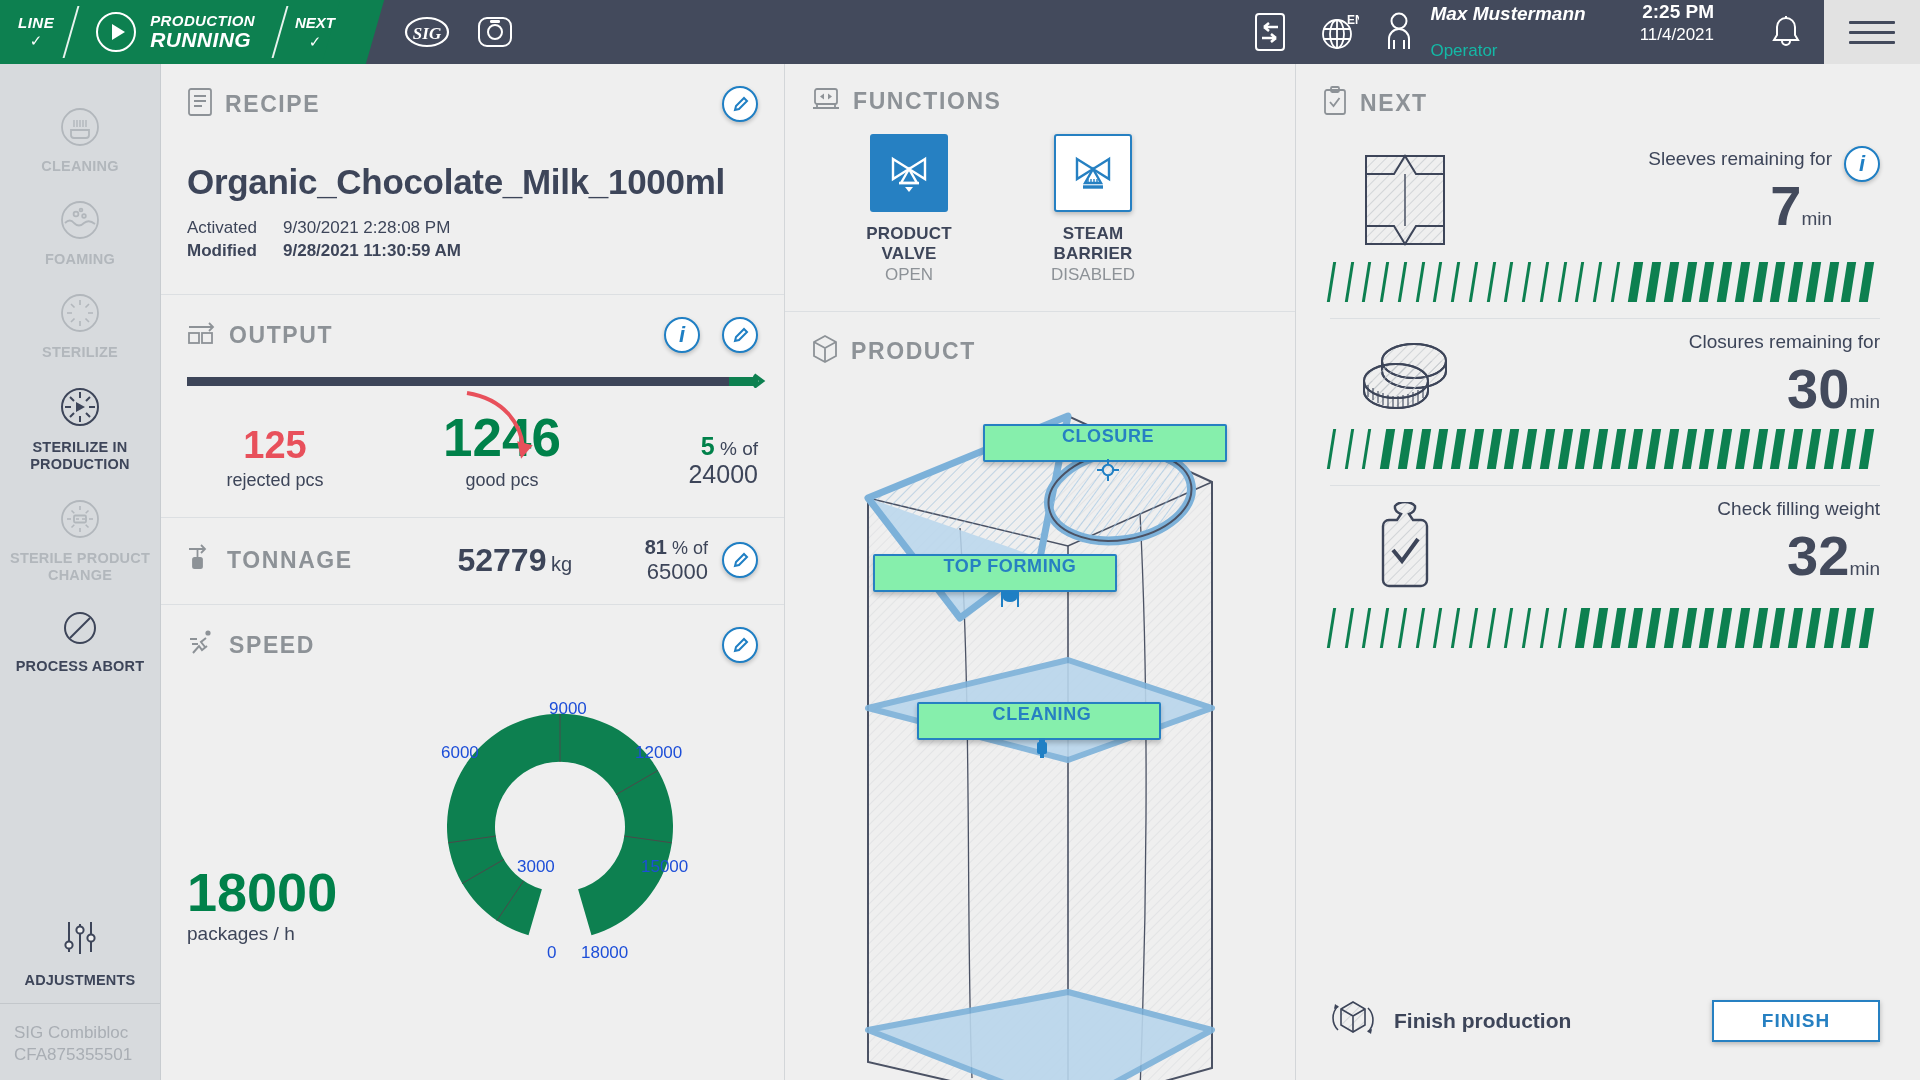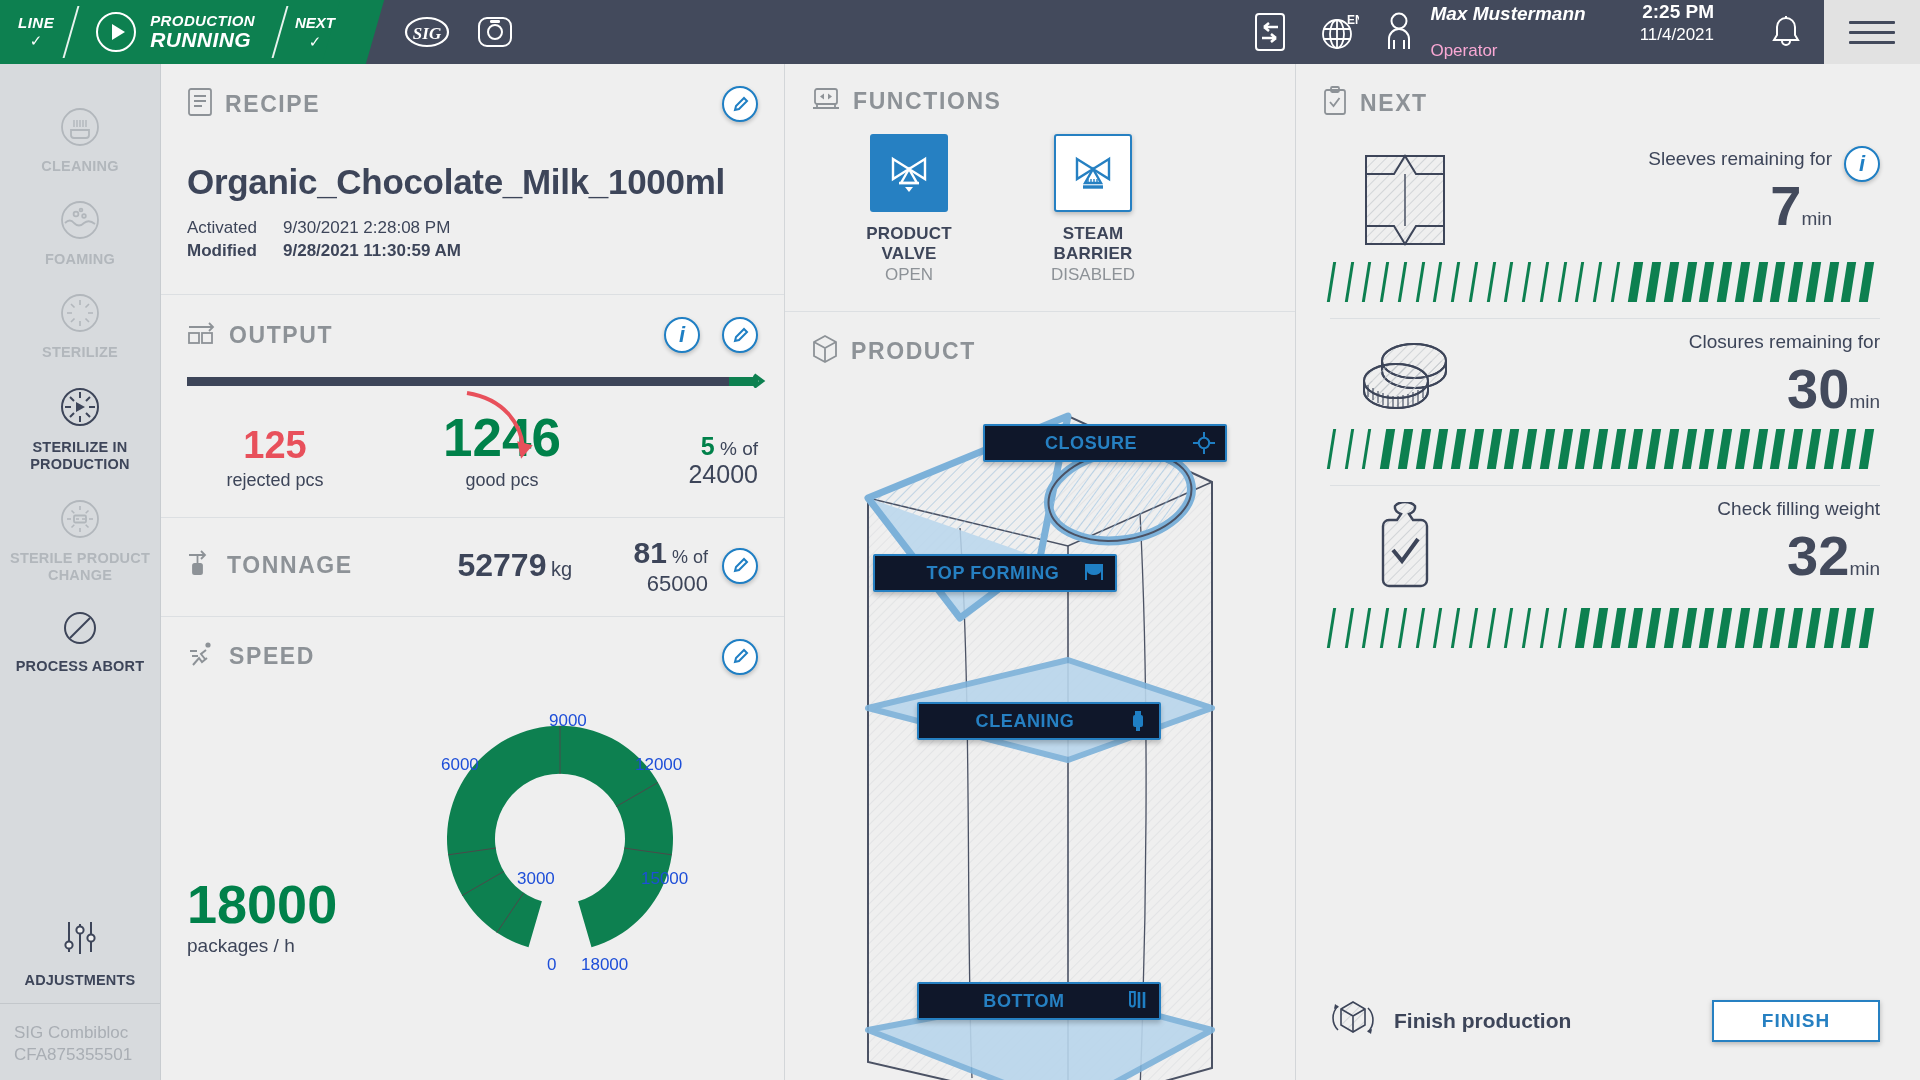--- a/index.html
+++ b/index.html
@@ -35,21 +35,21 @@
   .prod-txt .l2 { font-size:21px; font-style:italic; font-weight:800; letter-spacing:.4px;}
   .seg-next { display:flex; flex-direction:column; justify-content:center; align-items:center; padding: 0 18px 0 14px; color:#fff; z-index:2; position:relative;}
   .seg-next .lbl { font-size:15px; font-style:italic; font-weight:700;}
   .seg-next .chk { font-size:15px; margin-top:2px;}
 
   .hdr-icons { display:flex; align-items:center; color:#fff; padding-left: 40px; }
   .hdr-ico { width: 68px; display:flex; align-items:center; justify-content:center; cursor:pointer;}
   .hdr-spacer { flex:1 1 auto; }
   .hdr-user { display:flex; align-items:center; gap:14px; color:#fff; padding: 0 10px; }
   .hdr-user .nm { font-size:19px; font-weight:700; line-height:1.22;font-style:italic;}
-  .hdr-user .rl { font-size:17px; font-weight:400; line-height:1.22; color:#f9a8d4;margin-top:16px;}
+  .hdr-user .rl { font-size:17px; font-weight:400; line-height:1.22; color:#14b8a6;margin-top:16px;}
   .hdr-time { color:#fff; text-align:right; padding: 0 34px 0 44px; line-height:1.25; }
   .hdr-time .t { font-size:19px; font-weight:700; }
   .hdr-time .d { font-size:17px; font-weight:400; }
   .hdr-bell { width:76px; display:flex; align-items:center; justify-content:center; color:#fff;}
   .hdr-burger { width: 96px; background:#e2e2e2; display:flex; align-items:center; justify-content:center; flex:0 0 96px;}
   .burger-lines { width:46px; }
   .burger-lines div { height:3px; background:#434a5c; margin:7px 0; border-radius:1px;}
 
   
   .body { flex:1 1 auto; display:flex; min-height:0; }
@@ -108,21 +108,21 @@
   .st-pct .ln2 { font-size:25px; }
   .red-arrow { position:absolute; left:300px; top:-16px;}
 
   
   .ton-row { display:flex; align-items:center; padding: 18px 26px 20px; gap:14px;}
   .ton-ttl { font-size:23px; font-weight:700; color:#8d9297; letter-spacing:1.6px;}
   .ton-val { margin-left:auto; color:#3d4559; }
   .ton-val b { font-size:32px; font-weight:700;}
   .ton-val span { font-size:20px;}
   .ton-pct { width:96px; text-align:right; color:#3d4559; line-height:1.15; margin-left:26px;}
-  .ton-pct .ln1 { font-size:18px;} .ton-pct .ln1 b{ font-size:30px; font-weight:700;text-align:center;}
+  .ton-pct .ln1 { font-size:18px;} .ton-pct .ln1 b{ font-size:20px; font-weight:700;text-align:center;}
   .ton-pct .ln2 { font-size:22px;}
 
   
   .speed-body { position:relative; height:318px; }
   .speed-val { position:absolute; left:26px; bottom:46px; }
   .speed-val .n { font-size:54px; font-weight:700; color:#00814a; line-height:1;}
   .speed-val .u { font-size:19px; color:#3d4559; margin-top:4px;}
   .gauge { position:absolute; left:268px; top:18px; width:262px; height:272px;}
   .gt { position:absolute; font-size:17px; color:#1d4ed8; }
 
@@ -131,23 +131,23 @@
   .fn { width:136px; text-align:center; cursor:pointer;}
   .fn-box { width:78px; height:78px; margin:0 auto 12px; display:flex; align-items:center; justify-content:center; border-radius:3px;}
   .fn-box.on { background:#2680c2; }
   .fn-box.off{ background:#fff; border:2px solid #2680c2; box-shadow:0 2px 5px rgba(0,0,0,.25);}
   .fn .n { font-size:17px; font-weight:700; color:#3d4559; letter-spacing:.2px;}
   .fn .s { font-size:17px; color:#8d9297; margin-top:1px;}
 
   
   .product-body { position:relative; flex:1 1 auto; min-height:0;}
   .carton { position:absolute; left:50%; transform:translateX(-50%); top:0; }
-  .tag { position:absolute; background:#0f172a; border:2px solid #2680c2; border-radius:2px;
+  .tag { position:absolute; background:#86efac; border:2px solid #2680c2; border-radius:2px;
     height:38px; display:flex; align-items:center; padding:0 10px 0 16px; gap:12px;
-    box-shadow:0 3px 5px rgba(0,0,0,.22); cursor:pointer;}
+    box-shadow:0 3px 5px rgba(0,0,0,.22); cursor:pointer;flex-direction:column;}
   .tag .t { font-size:18px; font-weight:700; color:#2680c2; letter-spacing:.6px; flex:1 1 auto; text-align:center;}
   .tag .ic { flex:0 0 auto; display:flex; align-items:center;}
 
   
   .nx { padding: 6px 40px 0 34px; }
   .nx-item { padding: 10px 0 16px; border-bottom:1px solid #dcdfe2;}
   .nx-item:last-child { border-bottom:none; }
   .nx-top { display:flex; align-items:flex-start; }
   .nx-ico { width:150px; flex:0 0 150px; display:flex; justify-content:center; padding-top:6px;}
   .nx-txt { margin-left:auto; text-align:right; display:flex; align-items:flex-start; gap:12px;}
@@ -613,29 +613,20 @@
           <div class="tag" style="left:132px; top:324px; width:244px;">
             <span class="t">CLEANING</span>
             <span class="ic">
               <svg width="22" height="22" viewBox="0 0 22 22" fill="#1f7fc4">
                   <rect x="8" y="1" width="6" height="4"></rect>
                   <rect x="6" y="5" width="10" height="12" rx="2"></rect>
                   <rect x="9" y="17" width="4" height="4"></rect>
                 </svg>
             </span>
           </div>
-          <div class="tag" style="left:132px; top:604px; width:244px;">
-            <span class="t">BOTTOM</span>
-            <span class="ic">
-              <svg width="24" height="22" viewBox="0 0 24 22" fill="none" stroke="#1f7fc4" stroke-width="2">
-                  <path d="M5 2 v12 a2.4 2.4 0 0 0 4.8 0 V2z"></path>
-                  <path d="M14 2 v16 M19 2 v16" stroke-width="2.6"></path>
-                </svg>
-            </span>
-          </div>
         </div>
       </div>
     </div>
 
     <div class="col col-right">
       <div class="panel-hd">
         <span>
           <svg width="26" height="30" viewBox="0 0 26 30" fill="none" stroke="#8d9297" stroke-width="1.8">
               <rect x="3" y="4" width="20" height="24" rx="2"></rect>
               <rect x="9" y="1" width="8" height="5" rx="1.2"></rect>

